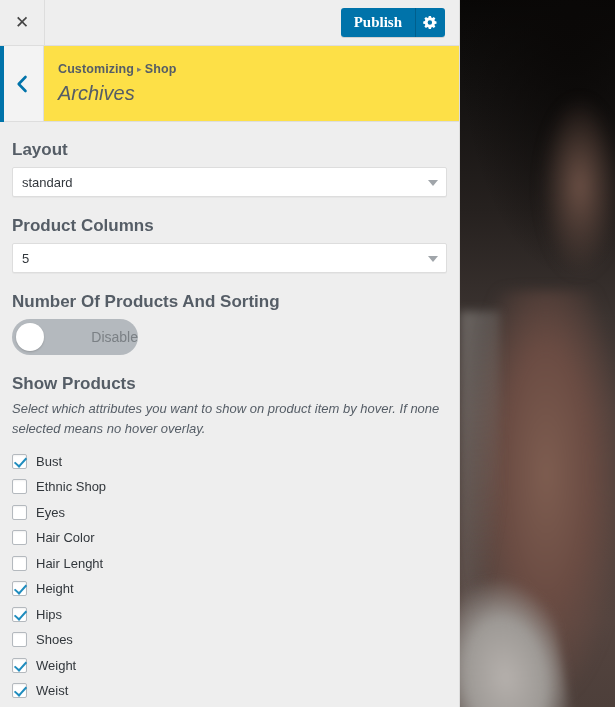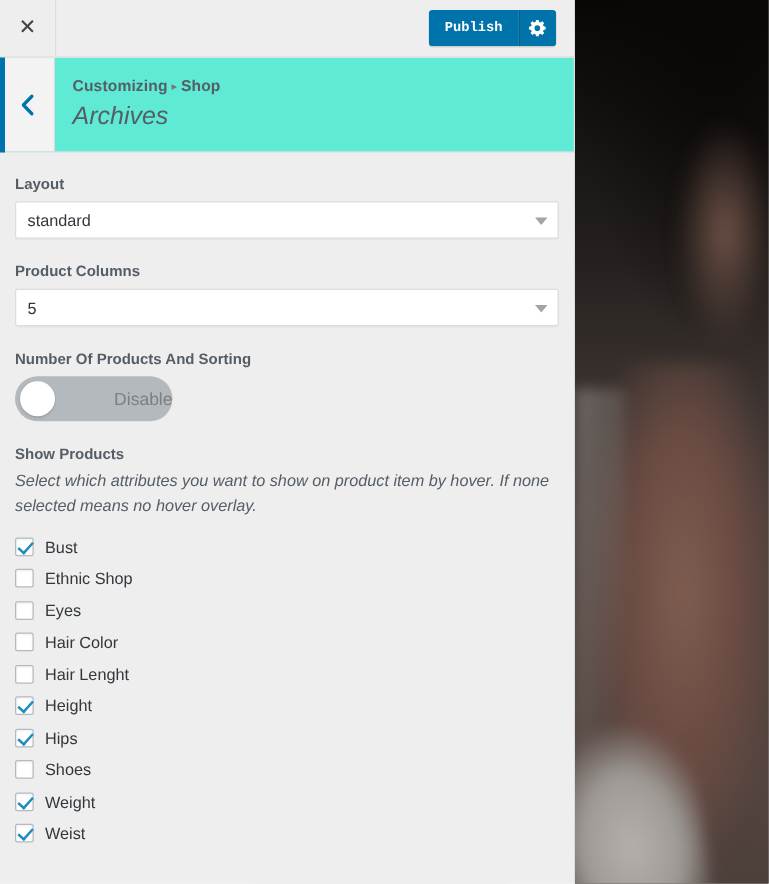--- a/index.html
+++ b/index.html
@@ -47,39 +47,39 @@
   }
   .topbar-spacer { flex: 1; }
   .publish-group {
     display: flex; align-items: stretch;
     margin-right: 14px; height: 29px;
     border-radius: 3px; overflow: hidden;
     box-shadow: 0 1px 0 rgba(0,0,0,.12);
   }
   .publish-btn {
     background: #0073aa; color: #ffffff;
-    font-size: 11px; font-weight: bold;
+    font-size: 15px; font-weight: bold;
     padding: 0 13px;
     display: flex; align-items: center; justify-content: center;
     cursor: pointer; border: none;
-    font-family: Liberation Mono, monospace;
+    font-family: Liberation Serif, serif;
   }
   .publish-gear {
     background: #0073aa; color: #ffffff;
     width: 30px;
     border-left: 1px solid #005f8d;
     display: flex; align-items: center; justify-content: center;
     cursor: pointer;
   }
   .gear-svg { width: 15px; height: 15px; display: block; }
 
   
   .panel-header {
     height: 76px; flex: 0 0 76px;
-    background: #5eead4;
+    background: #fde047;
     border-bottom: 1px solid #dddddd;
     display: flex; align-items: stretch;
   }
   .back-btn {
     width: 44px; flex: 0 0 44px;
     background: #f3f3f3;
     border-right: 1px solid #dddddd;
     display: flex; align-items: center; justify-content: center;
     cursor: pointer;
   }
@@ -105,21 +105,21 @@
 
   
   .panel-body {
     flex: 1; overflow-y: auto;
     background: #eeeeee;
     padding: 18px 12px 20px 12px;
   }
   .control { margin-bottom: 19px; }
   .control-label {
     display: block;
-    font-size: 12px; font-weight: bold; color: #555d66;
+    font-size: 17px; font-weight: bold; color: #555d66;
     margin-bottom: 7px;
   }
   .select-wrap { position: relative; width: 100%; }
   .fake-select {
     width: 100%; height: 30px;
     background: #ffffff;
     border: 1px solid #dddddd;
     border-radius: 2px;
     font-size: 13px; color: #32373c;
     padding: 0 28px 0 9px;

